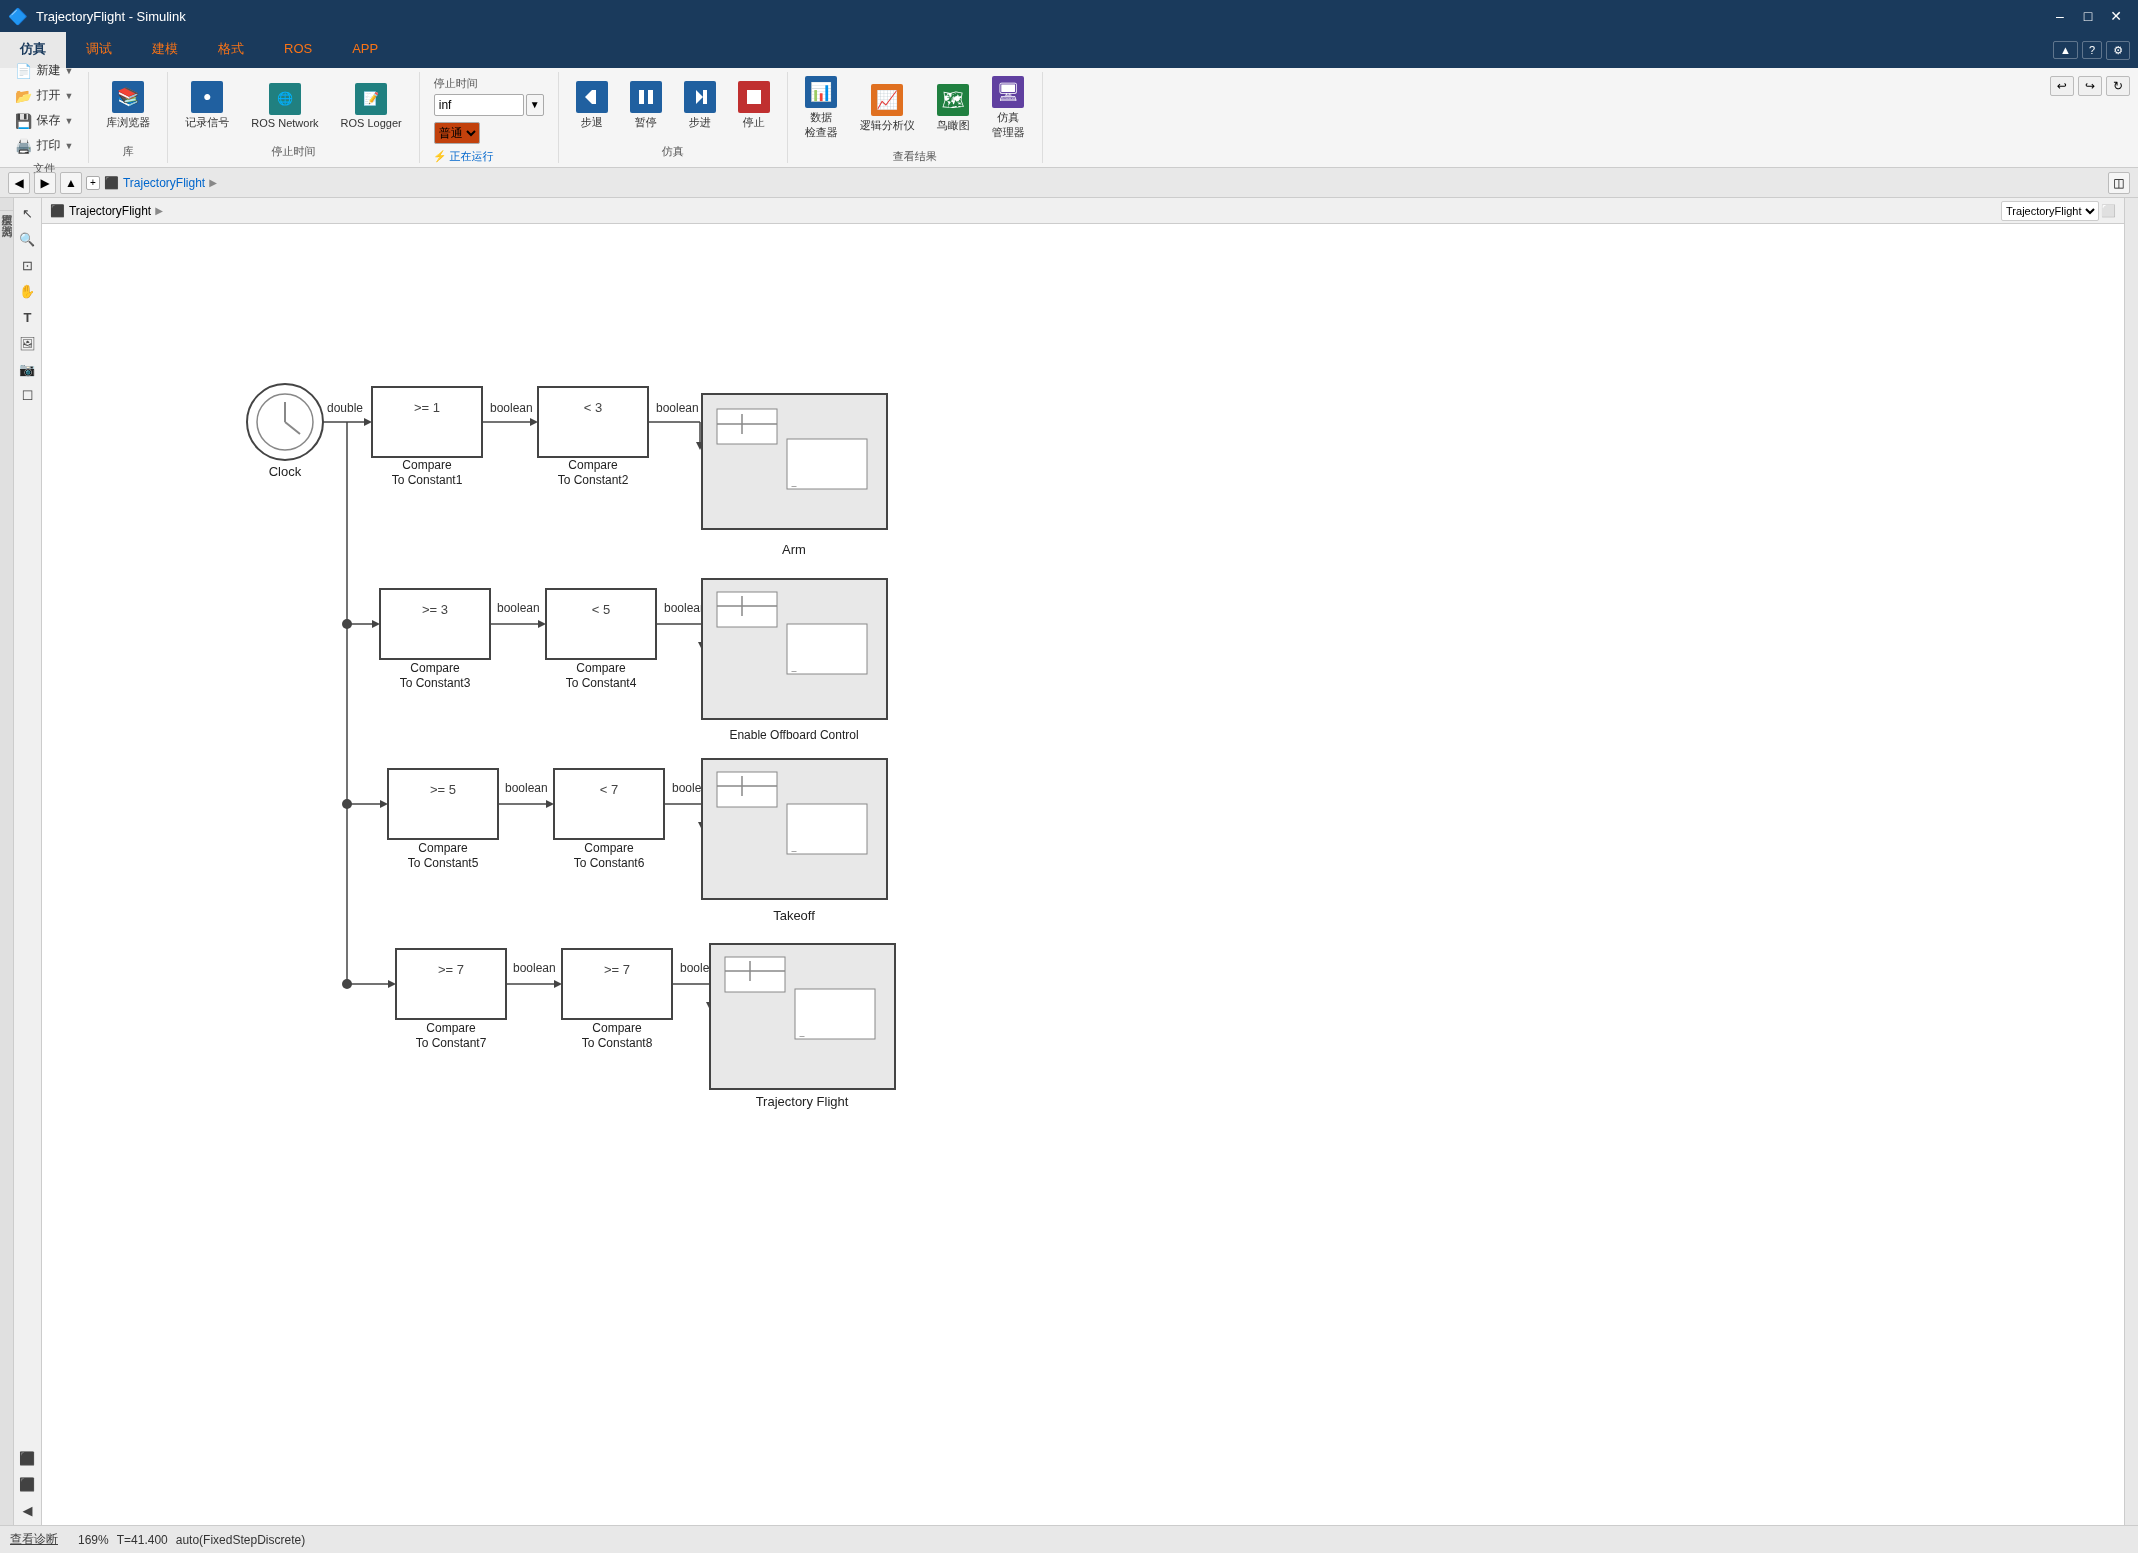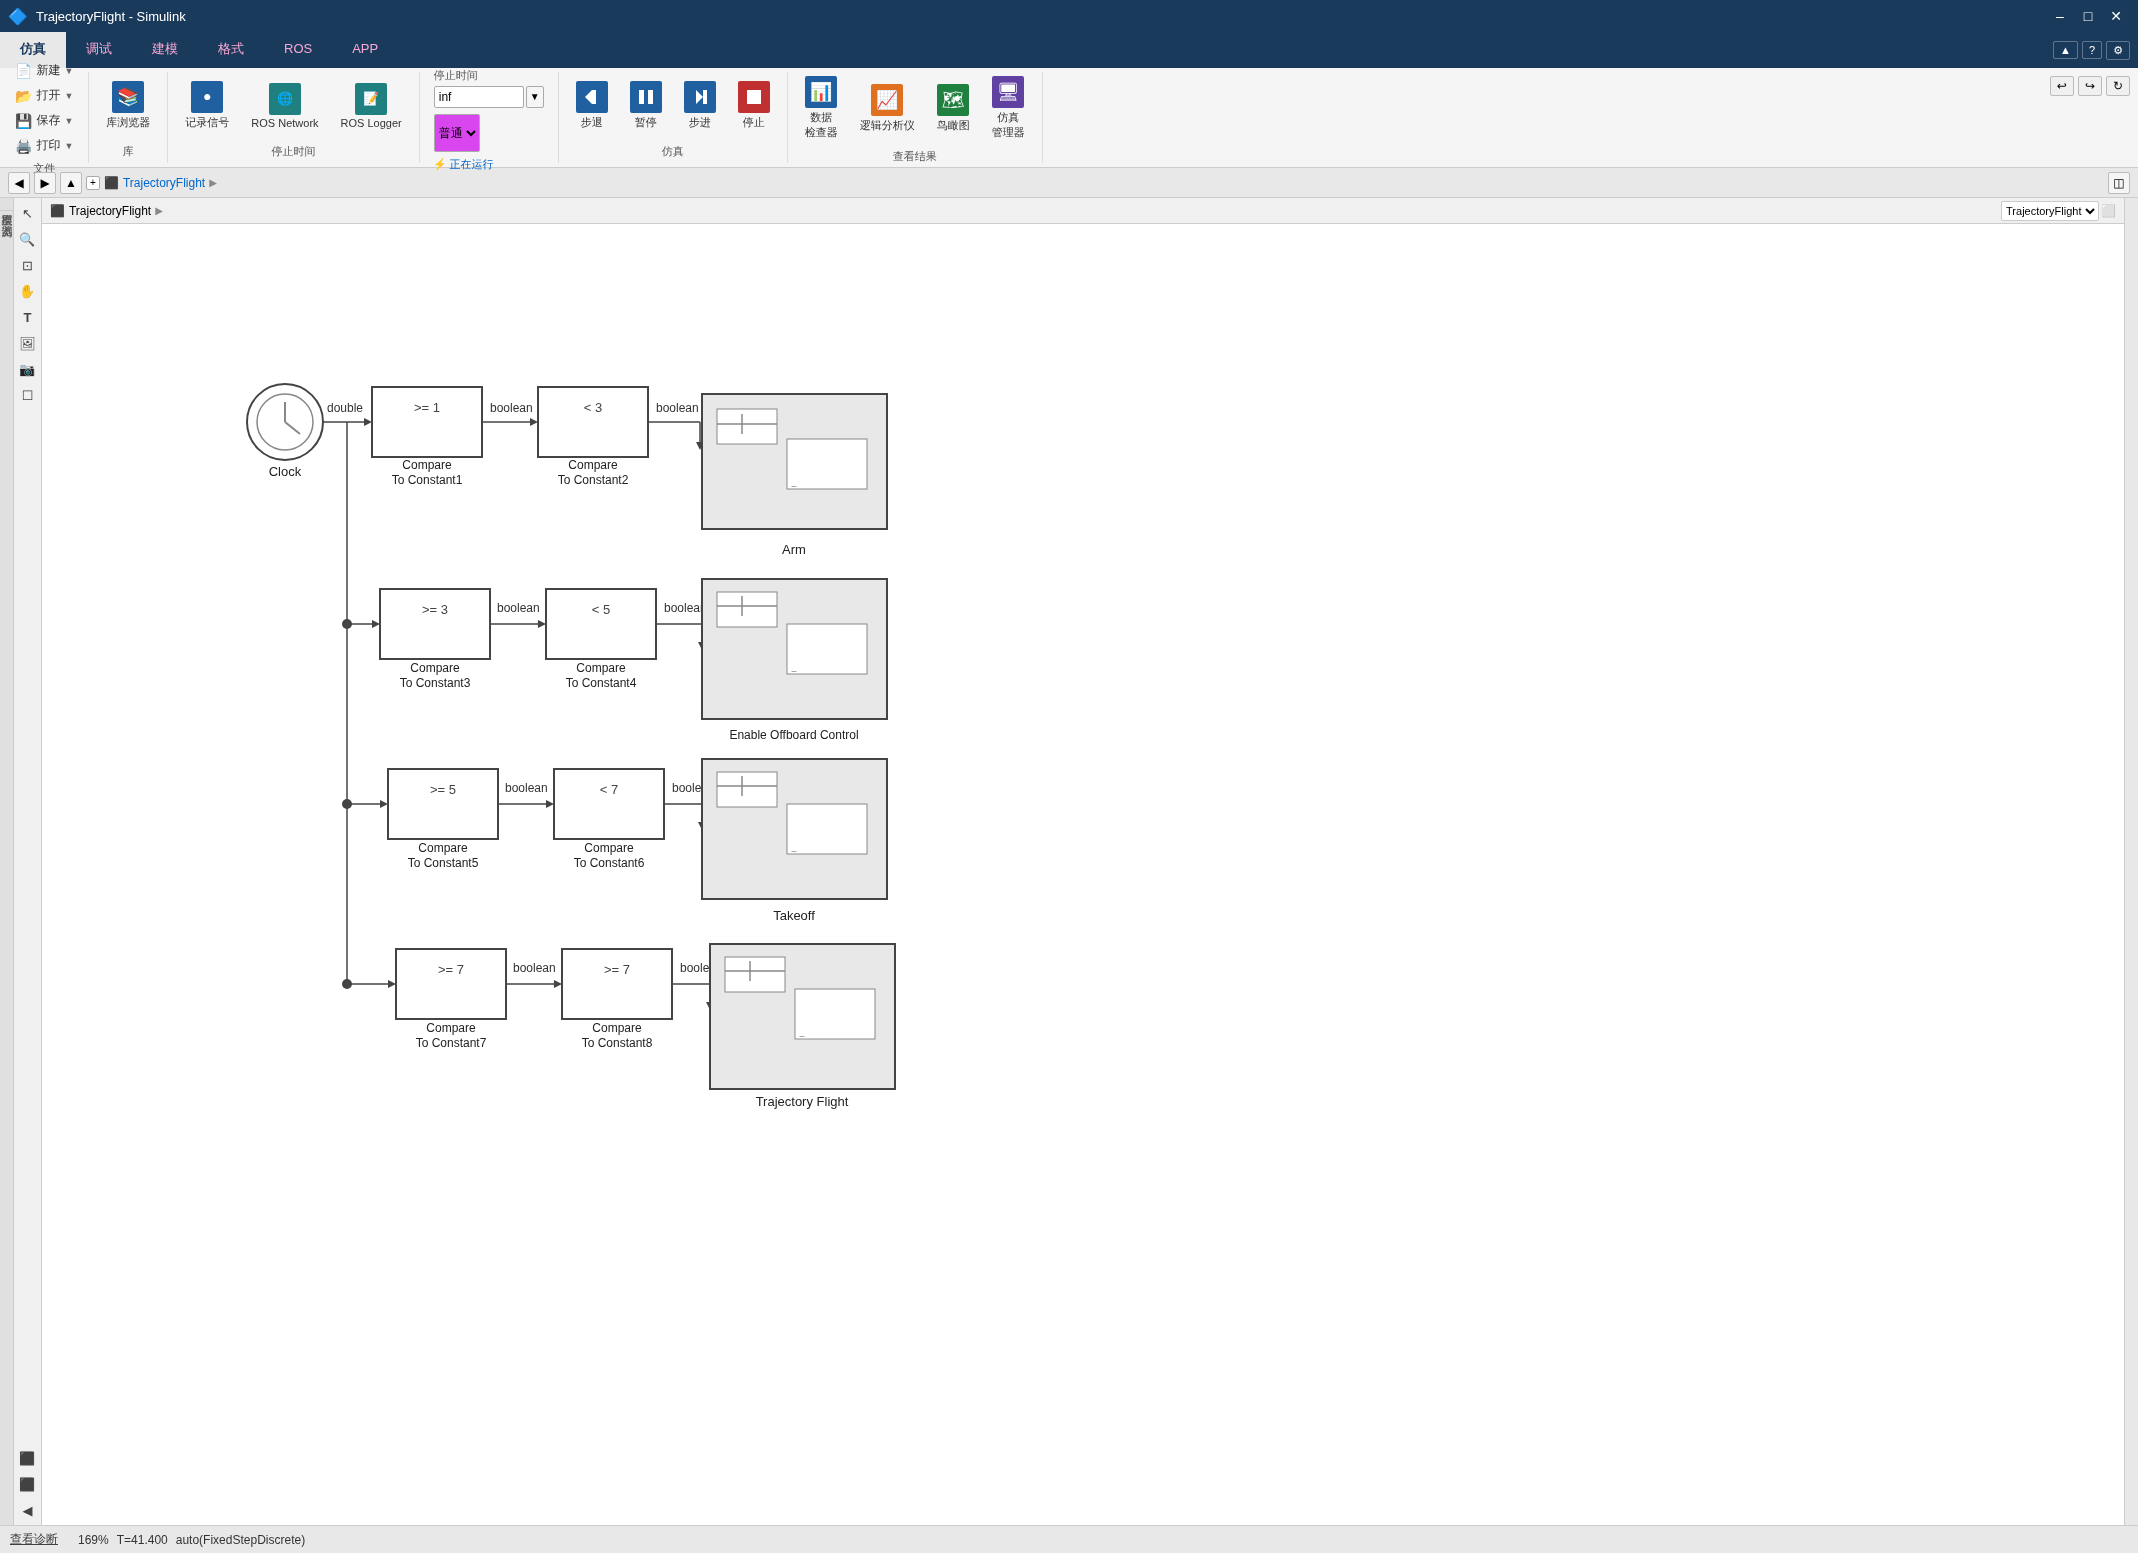--- a/index.html
+++ b/index.html
@@ -29,21 +29,21 @@
     #menubar {
       height: 36px;
       background: #1a3a5c;
       display: flex;
       align-items: stretch;
     }
     .menu-tab {
       padding: 0 20px;
       display: flex;
       align-items: center;
-      color: #f9a8d4;
+      color: #f97316;
       cursor: pointer;
       font-size: 13px;
       border-bottom: 3px solid transparent;
     }
     .menu-tab.active { background: #e8e8e8; color: #1a3a5c; font-weight: bold; border-bottom: 3px solid #e8e8e8; }
 
     
     #ribbon {
       height: 100px;
       background: #f5f5f5;
@@ -343,21 +343,21 @@
   </div>
 
   <div class="ribbon-group" style="align-items:flex-start;padding-top:8px;">
     <div class="stop-time-area">
       <label class="stop-time-label">停止时间</label>
       <div style="display:flex;align-items:center;gap:2px;">
         <input class="stop-time-input" type="text" value="inf" style="">
         <button style="height:22px;padding:0 3px;border:1px solid #aaa;background:#f5f5f5;cursor:pointer;border-radius:2px;font-size:10px;">▼</button>
       </div>
       <div style="display:flex;align-items:center;gap:3px;margin-top:3px;">
-        <select style="height:38px;border:1px solid #aaa;border-radius:2px;font-size:12px;background:#d946ef;">
+        <select style="height:22px;border:1px solid #aaa;border-radius:2px;font-size:12px;background:#c2410c;">
           <option>普通</option>
         </select>
       </div>
       <button style="font-size:11px;border:none;background:transparent;cursor:pointer;color:#0066cc;display:flex;align-items:center;gap:2px;padding:0;margin-top:2px;">
         <span>⚡</span>
         <span>正在运行</span>
       </button>
     </div>
   </div>
 

